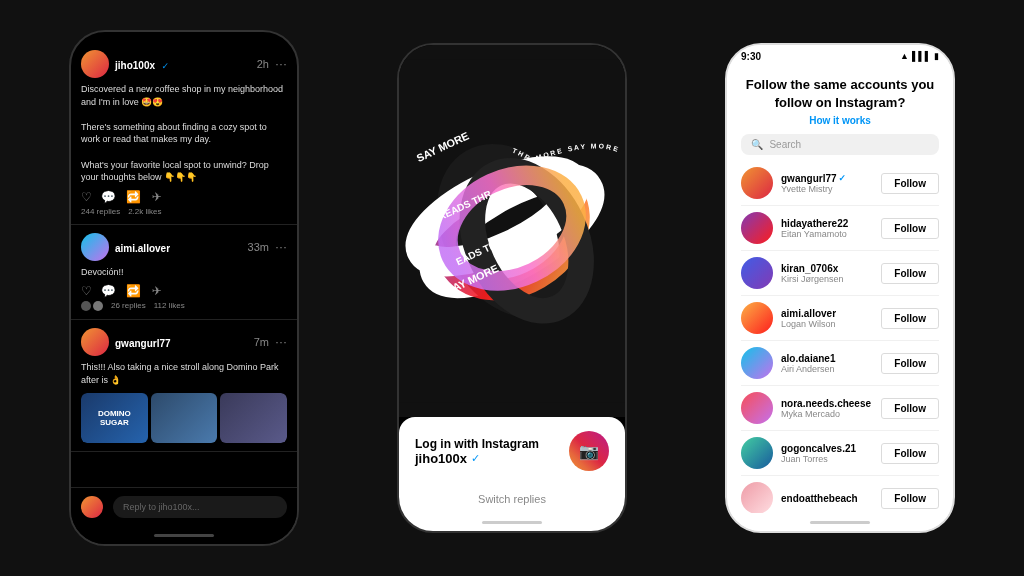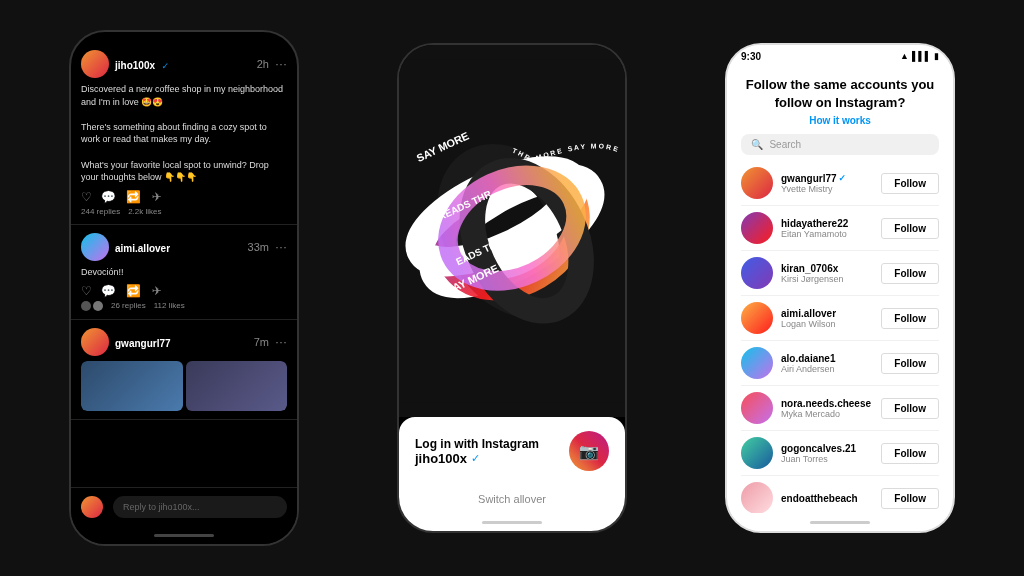--- a/index.html
+++ b/index.html
@@ -482,21 +482,25 @@
 
       <div class="post">
         <div class="post-header">
           <div class="avatar-sm av1"></div>
           <div class="post-meta">
             <span class="post-username">gwangurl77</span>
           </div>
           <span class="post-time">7m</span>
           <span class="post-more">···</span>
         </div>
+        <div class="post-text">This!!! Also taking a nice stroll along Domino Park after is 👌</div>
         <div class="post-images">
+          <div class="post-img-placeholder" style="background:linear-gradient(135deg,#1a3a6b,#2563ad);border-radius:6px;display:flex;align-items:center;justify-content:center;">
+            <span style="font-size:8px;color:#fff;font-weight:700;text-align:center;padding:2px;">DOMINO<br>SUGAR</span>
+          </div>
           <div class="post-img-placeholder" style="background:linear-gradient(135deg,#2d4a6b,#4a7aad);border-radius:6px;"></div>
           <div class="post-img-placeholder" style="background:linear-gradient(135deg,#3a3a5a,#5a5a8a);border-radius:6px;"></div>
         </div>
       </div>
     </div>
 
     <div class="reply-bar">
       <div class="avatar-sm av1" style="width:22px;height:22px;"></div>
       <div class="reply-input">
         <span>Reply to jiho100x...</span>
@@ -565,21 +569,21 @@
             <span class="login-username">jiho100x</span>
             <span style="color:#0095f6;font-size:11px;">✓</span>
           </div>
         </div>
         <div class="ig-icon-circle">
           <span style="color:#fff;font-size:16px;">📷</span>
         </div>
       </div>
     </div>
     <div class="switch-accounts">
-      <span>Switch allover</span>
+      <span>Switch replies</span>
     </div>
     <div class="home-indicator-light">
       <div class="home-bar-light"></div>
     </div>
   </div>
 
   <div class="phone phone-right">
 
     <div class="status-bar-right">
       <span class="status-time">9:30</span>

